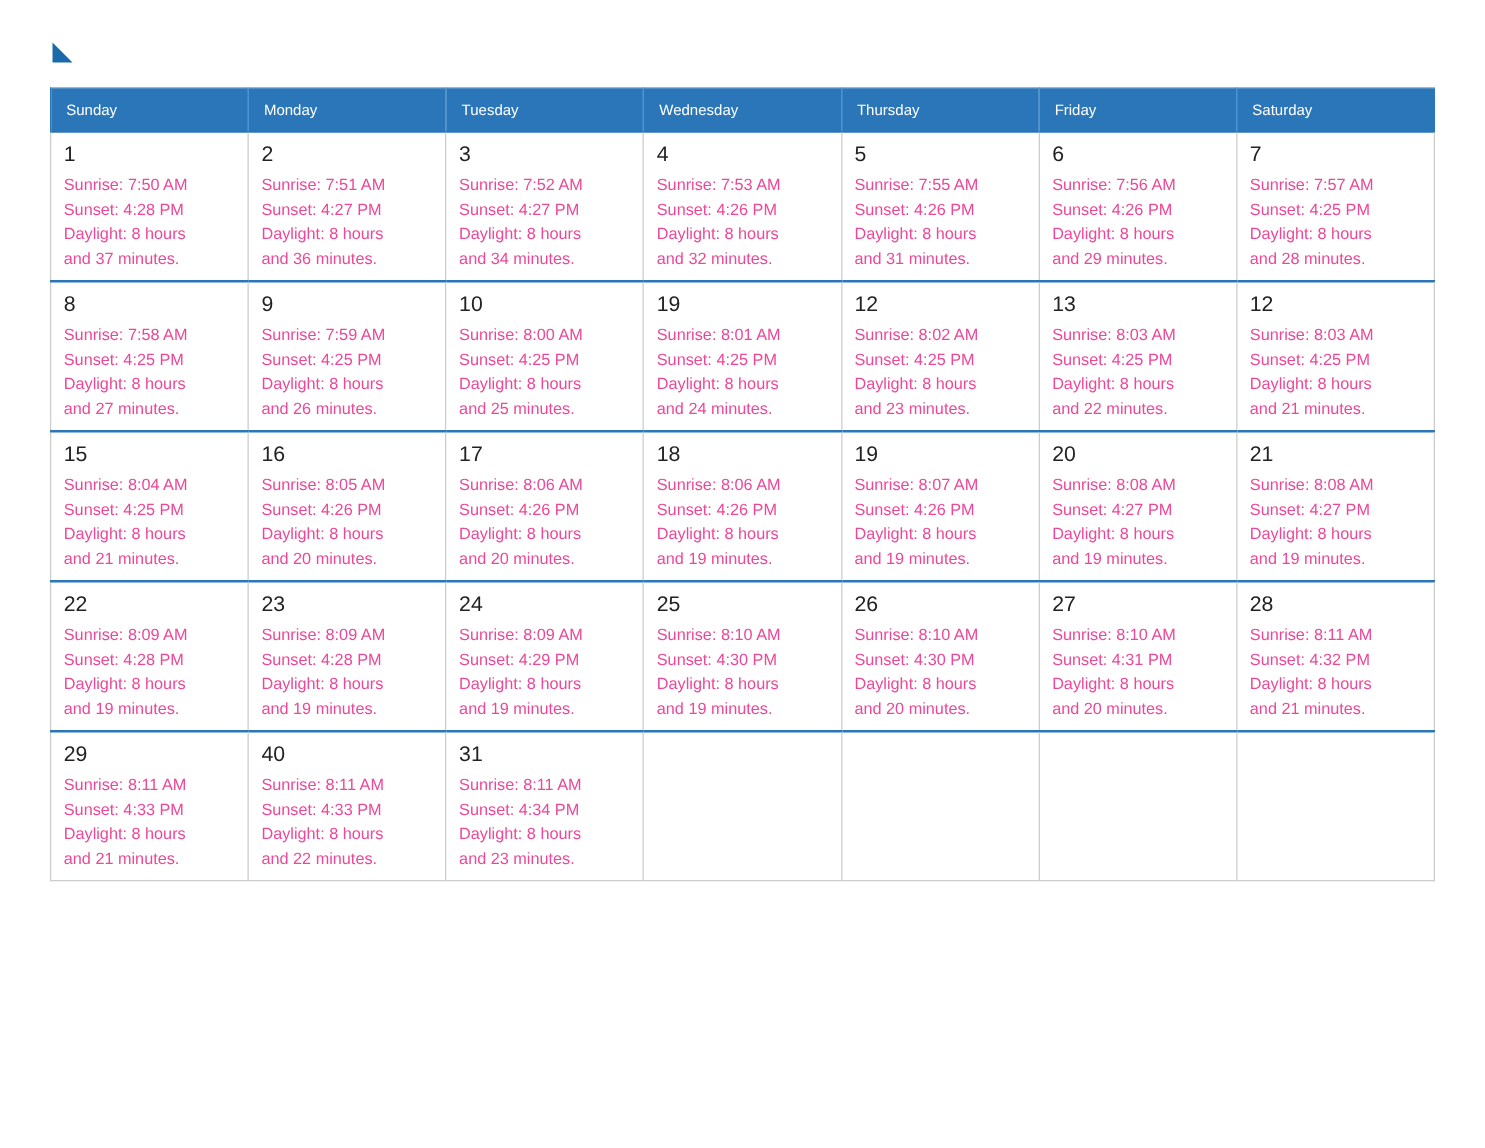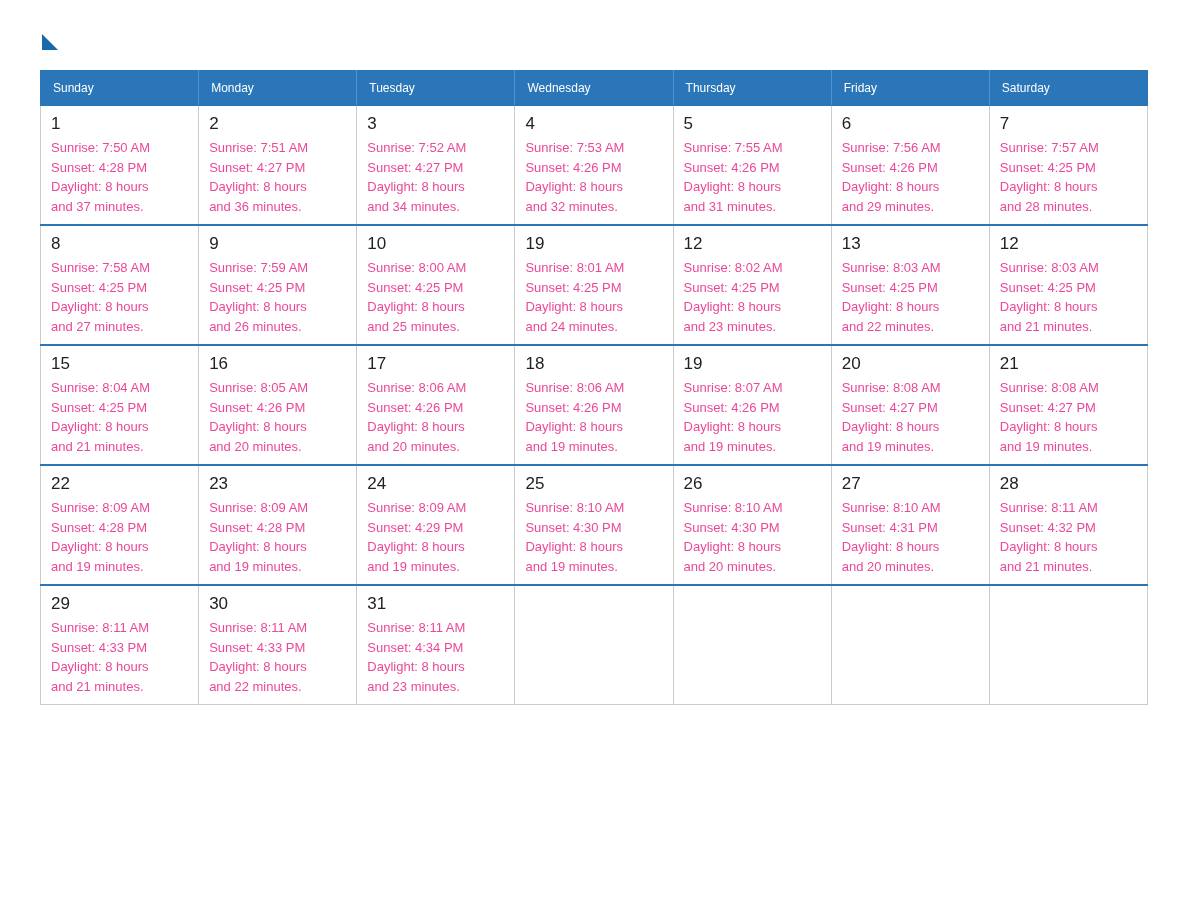--- a/index.html
+++ b/index.html
@@ -265,21 +265,21 @@
           <span class="day-number">28</span>
           <div class="day-info">Sunrise: 8:11 AM<br>Sunset: 4:32 PM<br>Daylight: 8 hours <br>and 21 minutes.</div>
         </td>
       </tr>
       <tr>
         <td>
           <span class="day-number">29</span>
           <div class="day-info">Sunrise: 8:11 AM<br>Sunset: 4:33 PM<br>Daylight: 8 hours <br>and 21 minutes.</div>
         </td>
         <td>
-          <span class="day-number">30</span>
+          <span class="day-number">40</span>
           <div class="day-info">Sunrise: 8:11 AM<br>Sunset: 4:33 PM<br>Daylight: 8 hours <br>and 22 minutes.</div>
         </td>
         <td>
           <span class="day-number">31</span>
           <div class="day-info">Sunrise: 8:11 AM<br>Sunset: 4:34 PM<br>Daylight: 8 hours <br>and 23 minutes.</div>
         </td>
         <td class="empty-cell"></td>
         <td class="empty-cell"></td>
         <td class="empty-cell"></td>
         <td class="empty-cell"></td>

